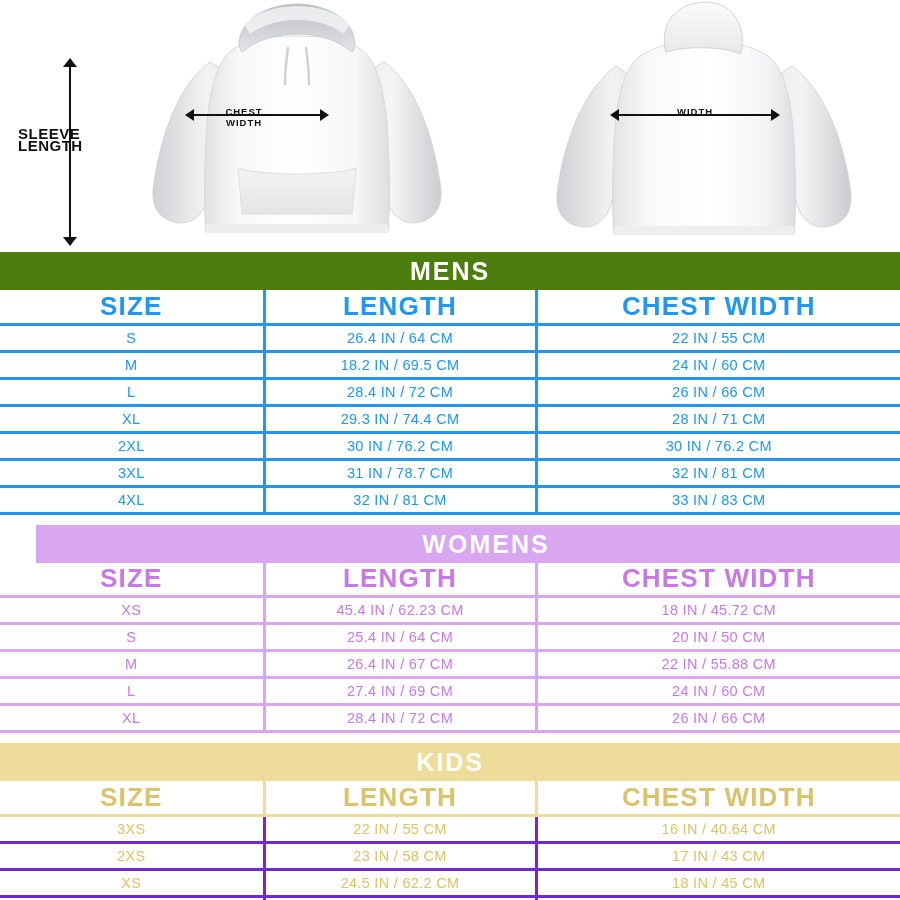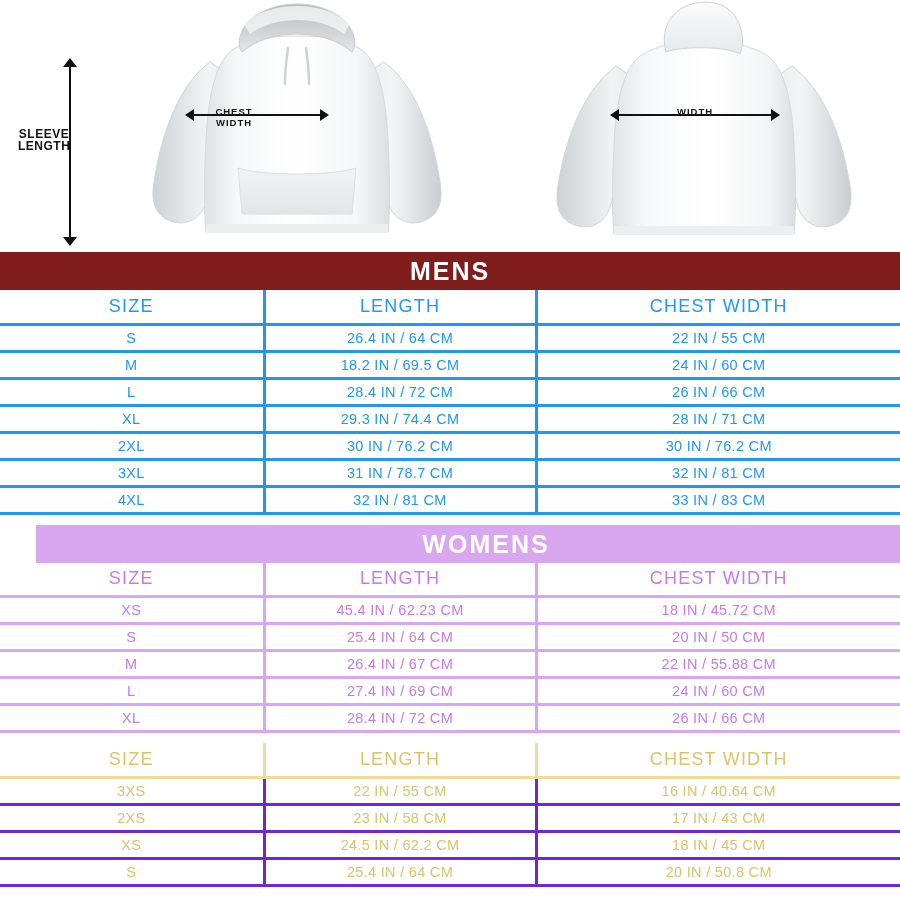--- a/index.html
+++ b/index.html
@@ -32,39 +32,39 @@
   .sleeve-axis .arrow-up, .sleeve-axis .arrow-dn {
     position: absolute; left: 1px; width: 0; height: 0;
     border-left: 7px solid transparent; border-right: 7px solid transparent;
   }
   .sleeve-axis .arrow-up { top: 0; border-bottom: 9px solid #111; }
   .sleeve-axis .arrow-dn { bottom: 0; border-top: 9px solid #111; }
 
   .sleeve-label {
     position: absolute; left: 18px; top: 128px;
     width: 52px; text-align: center;
-    font-size: 12px; font-weight: 700; letter-spacing: .5px;
+    font-size: 15px; font-weight: 700; letter-spacing: .5px;
     color: #111; line-height: 12px;
   }
 
   .chest-axis {
     position: absolute; left: 185px; top: 108px; width: 144px; height: 14px;
   }
   .chest-axis .line {
     position: absolute; left: 8px; top: 6px; width: 128px; height: 2px; background: #111;
   }
   .chest-axis .arrow-l, .chest-axis .arrow-r {
     position: absolute; top: 1px; width: 0; height: 0;
     border-top: 6px solid transparent; border-bottom: 6px solid transparent;
   }
   .chest-axis .arrow-l { left: 0; border-right: 9px solid #111; }
   .chest-axis .arrow-r { right: 0; border-left: 9px solid #111; }
 
   .chest-label {
-    position: absolute; left: 234px; top: 106px; width: 110px;
+    position: absolute; left: 244px; top: 106px; width: 110px;
     font-size: 9.5px; font-weight: 700; letter-spacing: 1px; color: #111;
     text-align: center; line-height: 11px;
     transform: translateX(-50%);
   }
 
   .width-axis {
     position: absolute; left: 610px; top: 108px; width: 170px; height: 14px;
   }
   .width-axis .line {
     position: absolute; left: 8px; top: 6px; width: 154px; height: 2px; background: #111;
@@ -95,30 +95,30 @@
     line-height: 38px;
     height: 38px;
   }
   table { border-collapse: collapse; width: 900px; table-layout: fixed; }
   col.c1 { width: 264px; }
   col.c2 { width: 272px; }
   col.c3 { width: 364px; }
 
   th, td { text-align: center; }
   th {
-    font-size: 18px; font-weight: 400; letter-spacing: 1.2px;
+    font-size: 26px; font-weight: 700; letter-spacing: 1.2px;
     height: 34px; padding: 0;
   }
   td {
     font-size: 14.5px; font-weight: 400; letter-spacing: .3px;
     height: 27px; padding: 0;
   }
 
   
-  .mens .band { background: #7f1d1d; }
+  .mens .band { background: #4d7c0f; }
   .mens th { color: #2196f3; border: 3px solid #2196f3; border-top: none; }
   .mens td { color: #2196f3; border: 3px solid #2196f3; }
   .mens table { border-left: none; border-right: none; }
   .mens td:first-child, .mens th:first-child { border-left: none; }
   .mens td:last-child,  .mens th:last-child  { border-right: none; }
 
   
   .womens .band { background: #d9a7f0; margin-left: 36px; }
   .womens th { color: #c77ae6; border: 3px solid #d9a7f0; border-top: none; }
   .womens td { color: #c77ae6; border: 3px solid #d9a7f0; }
@@ -354,20 +354,21 @@
             <td>28.4 IN / 72 CM</td>
             <td>26 IN / 66 CM</td>
           </tr>
         </tbody>
     </table>
   </div>
 
   <div class="gap"></div>
 
   <div class="section kids">
+    <div class="band">KIDS</div>
     <table>
       <colgroup>
           <col class="c1">
           <col class="c2">
           <col class="c3">
         </colgroup>
       <thead>
         <tr>
           <th>SIZE</th>
           <th>LENGTH</th>

